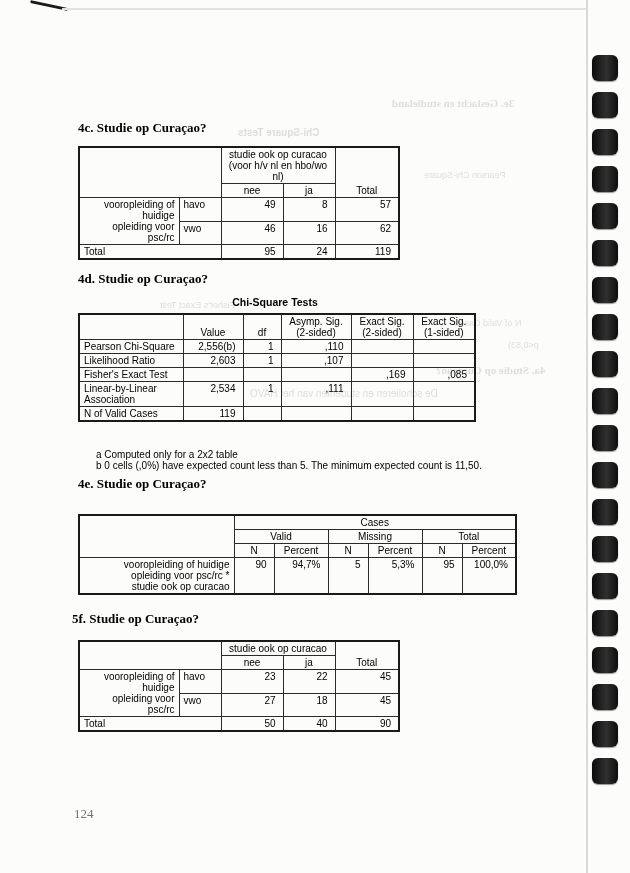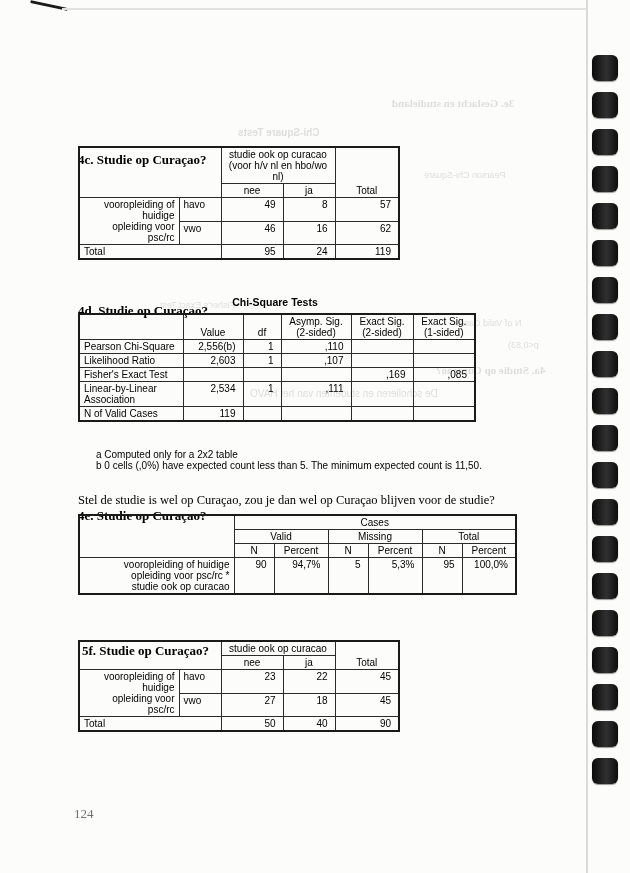--- a/index.html
+++ b/index.html
@@ -25,25 +25,25 @@
   .bt1 { left:392px; top:97px;  font:bold 11px "Liberation Serif", serif; }
   .bt2 { left:238px; top:127px; font-weight:bold; font-size:10px; }
   .bt3 { left:424px; top:170px; }
   .bt4 { left:160px; top:300px; }
   .bt5 { left:455px; top:318px; }
   .bt6 { left:436px; top:364px; font:bold 11px "Liberation Serif", serif; }
   .bt7 { left:250px; top:388px; font-size:10px; }
   .bt8 { left:508px; top:340px; }
 
   
-  .hd { position:absolute; font:bold 13px "Liberation Serif", serif;margin-top:32px; }
+  .hd { position:absolute; font:bold 13px "Liberation Serif", serif; }
   .hd4c { left:78px; top:120px; }
   .hd4d { left:78px; top:271px; }
   .hd4e { left:78px; top:476px; }
-  .hd5f { left:82px; top:611px;text-align:right; }
+  .hd5f { left:72px; top:611px;text-align:right; }
   .question { position:absolute; left:78px; top:493px; font:12.5px "Liberation Serif", serif; }
   .tbltitle { position:absolute; left:78px; top:296px; width:394px; text-align:center;
     font:bold 10.5px "Liberation Sans", sans-serif; }
   .fn { position:absolute; left:96px; font-size:10px; }
   .fna { top:449px; }
   .fnb { top:460px; }
   .pageno { position:absolute; left:74px; top:806px; font:13px "Liberation Serif", serif; color:#737373; }
 
   
   .tbl { position:absolute; border-collapse:collapse; font-size:10px; line-height:11px;
@@ -215,21 +215,20 @@
       <td class="num"></td>
       <td class="num"></td>
     </tr>
   </tbody>
     </table>
 
   <div class="fn fna">a  Computed only for a 2x2 table</div>
   <div class="fn fnb">b  0 cells (,0%) have expected count less than 5. The minimum expected count is 11,50.</div>
 
   <div class="hd hd4e">4e. Studie op Curaçao?</div>
-  <div class="question">Stel de studie is wel op Curaçao, zou je dan wel op Curaçao blijven voor de studie?</div>
 
   <table class="tbl t4e">
     <colgroup>
       <col class="cw-stubw">
         <col class="cw-n">
         <col class="cw-pct">
         <col class="cw-n">
         <col class="cw-pct">
         <col class="cw-n">
         <col class="cw-pct">

